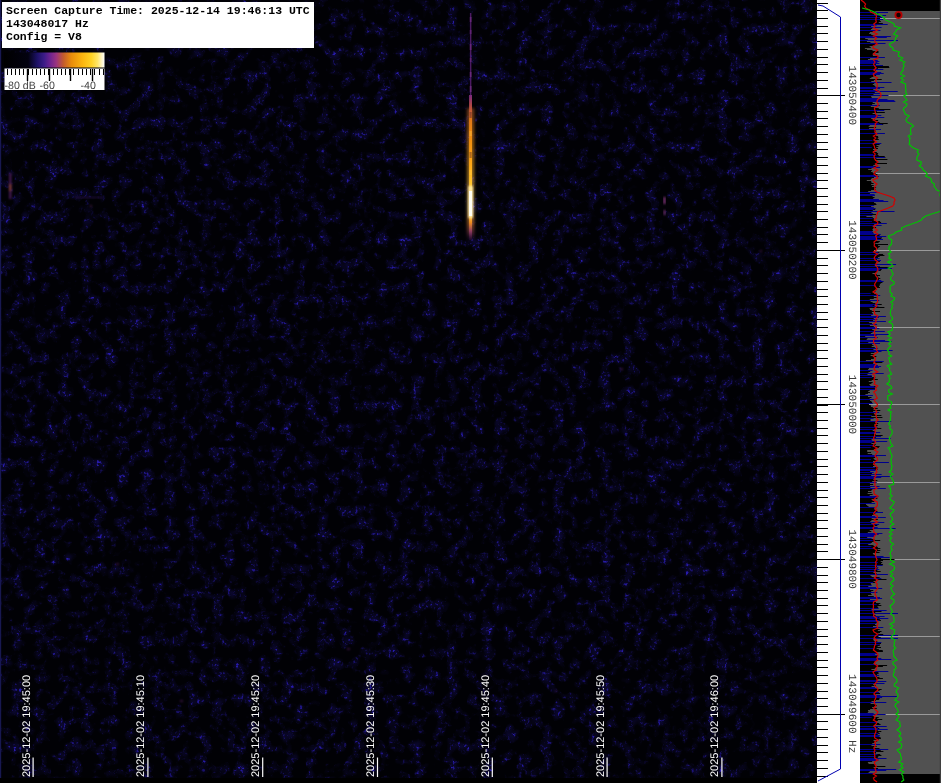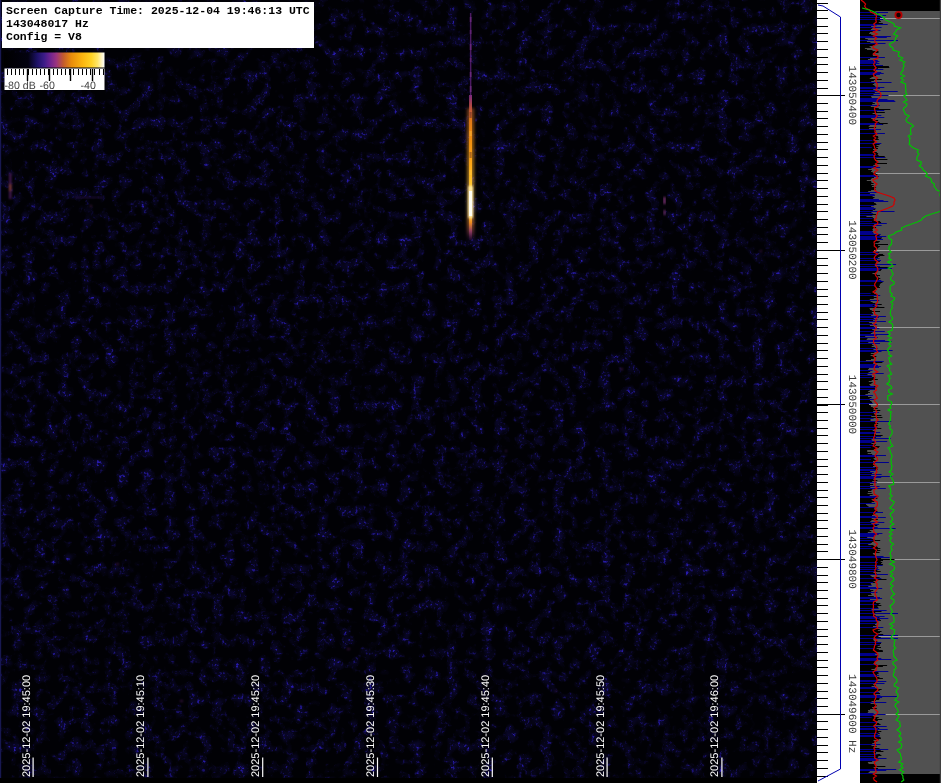--- a/index.html
+++ b/index.html
@@ -178,16 +178,16 @@
 
 <text transform="translate(848.5 95.3) rotate(90)" text-anchor="middle" fill="#3a3a3a" font-size="11" font-family="Liberation Mono, monospace">143050400</text>
 <text transform="translate(848.5 249.9) rotate(90)" text-anchor="middle" fill="#3a3a3a" font-size="11" font-family="Liberation Mono, monospace">143050200</text>
 <text transform="translate(848.5 404.5) rotate(90)" text-anchor="middle" fill="#3a3a3a" font-size="11" font-family="Liberation Mono, monospace">143050000</text>
 <text transform="translate(848.5 559.1) rotate(90)" text-anchor="middle" fill="#3a3a3a" font-size="11" font-family="Liberation Mono, monospace">143049800</text>
 <text transform="translate(848.5 713.7) rotate(90)" text-anchor="middle" fill="#3a3a3a" font-size="11" font-family="Liberation Mono, monospace">143049600&nbsp;Hz</text>
 
 </g>
 </svg>
 
-<div id="info">Screen Capture Time: 2025-12-04 19:46:13 UTC
+<div id="info">Screen Capture Time: 2025-12-14 19:46:13 UTC
 143048017 Hz
 Config = V8</div>
 </div>
 
 </body></html>

